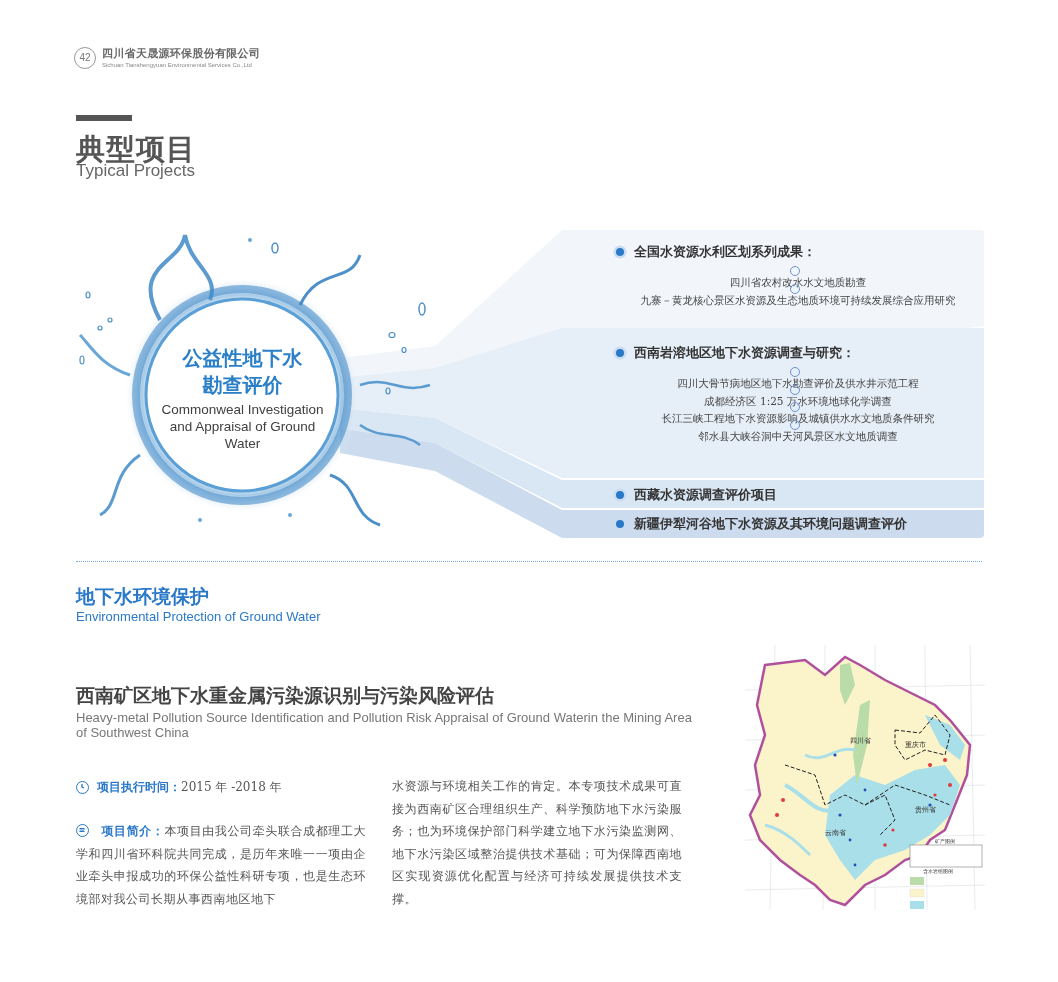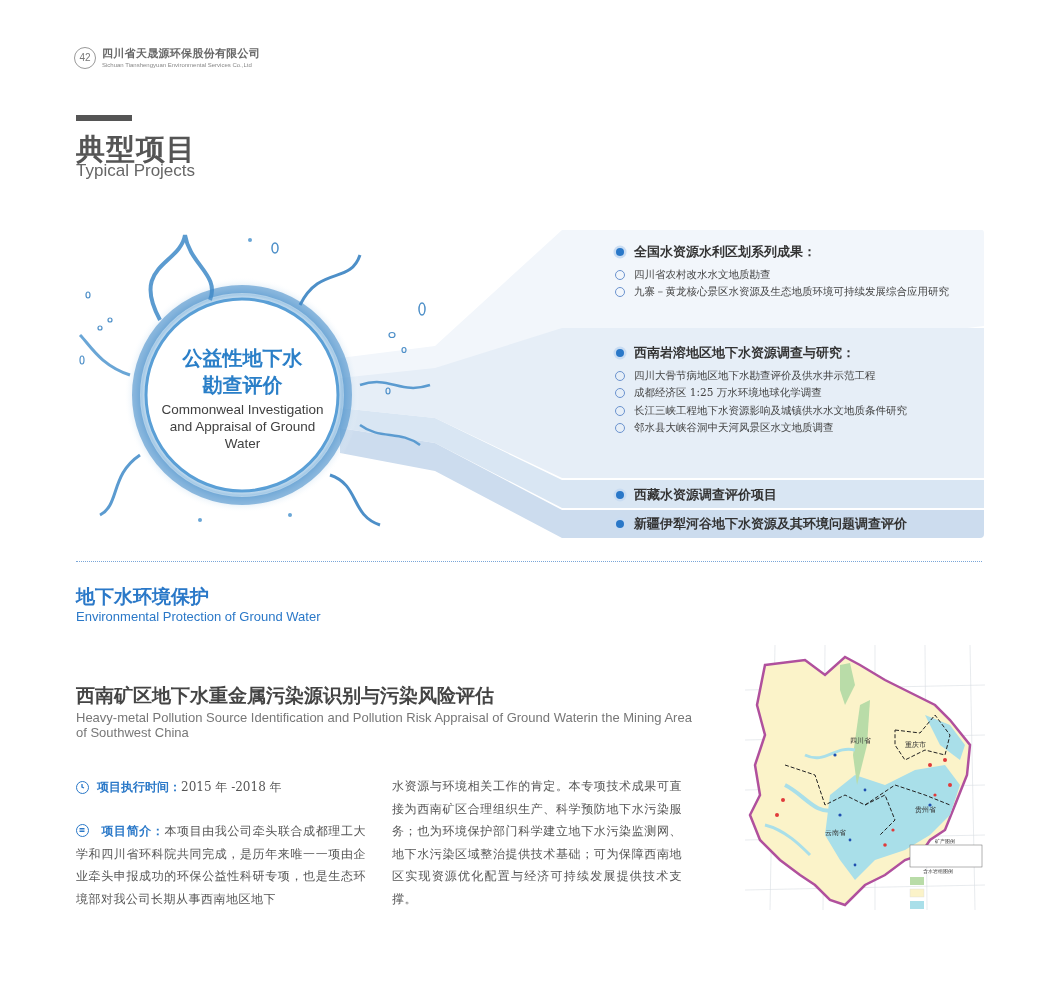--- a/index.html
+++ b/index.html
@@ -22,21 +22,21 @@
   .circle-text { left: 150px; top: 345px; width: 185px; text-align: center; }
   .circle-cn { font-family: "DejaVu Sans", sans-serif; font-weight: bold; font-size: 20px; color: #2a7fc8; line-height: 27px; }
   .circle-en { font-family: "Liberation Sans", sans-serif; font-size: 13.5px; color: #404040; line-height: 17px; margin-top: 2px; }
 
   
   .bands { left: 340px; top: 228px; width: 650px; height: 315px; }
 
   .panel { position: absolute; left: 612px; width: 372px; }
   .grp-head { display: flex; align-items: center; font-family: "DejaVu Serif", serif; font-weight: bold; font-size: 13px; color: #333; }
   .dot-filled { width: 8px; height: 8px; border-radius: 50%; background: #2a78c8; box-shadow: 0 0 0 2.5px #c9dcf2; margin-right: 10px; margin-left: 4px; flex: none; }
-  .item { display: flex; align-items: center; font-family: "DejaVu Serif", serif; font-size: 10.5px; color: #444; height: 17.5px; }
+  .item { display: flex; align-items: center; font-family: "DejaVu Serif", serif; font-size: 10.5px; color: #444; height: 17.5px; flex-direction: column; }
   .dot-ring { width: 8px; height: 8px; border-radius: 50%; border: 1.5px solid #6b93cf; margin-right: 9px; margin-left: 3px; flex: none; }
 
   .dotted { left: 76px; top: 561px; width: 906px; border-top: 1.5px dotted #7aa6d8; }
 
   .sec-cn { left: 76px; top: 584px; font-family: "DejaVu Sans", sans-serif; font-weight: bold; font-size: 19px; color: #2a78c8; }
   .sec-en { left: 76px; top: 609px; font-family: "Liberation Sans", sans-serif; font-size: 13px; color: #2a78c8; }
 
   .proj-cn { left: 76px; top: 683px; font-family: Liberation Mono, monospace; font-weight: bold; font-size: 19px; color: #444; }
   .proj-en { left: 76px; top: 710px; width: 620px; font-family: "Liberation Sans", sans-serif; font-size: 13px; color: #777; line-height: 15px; }
 

